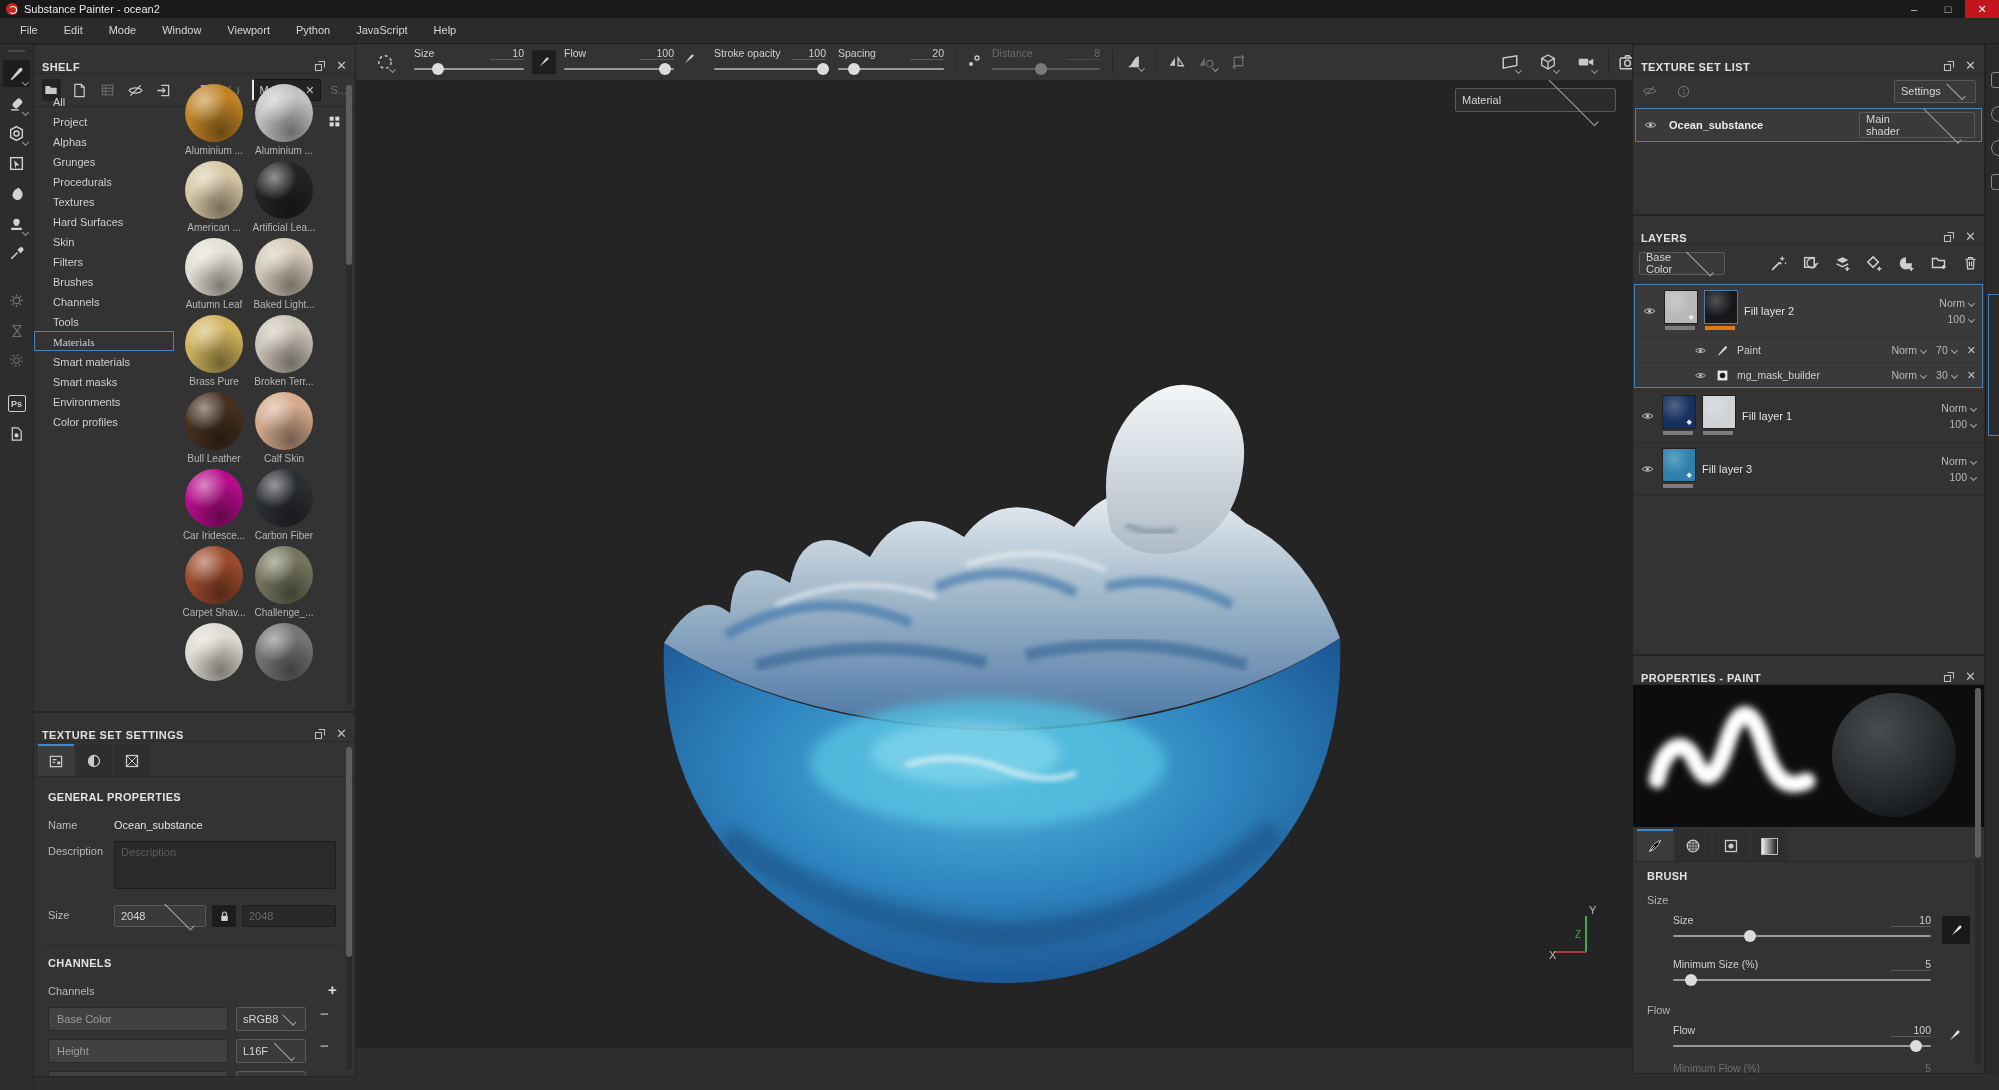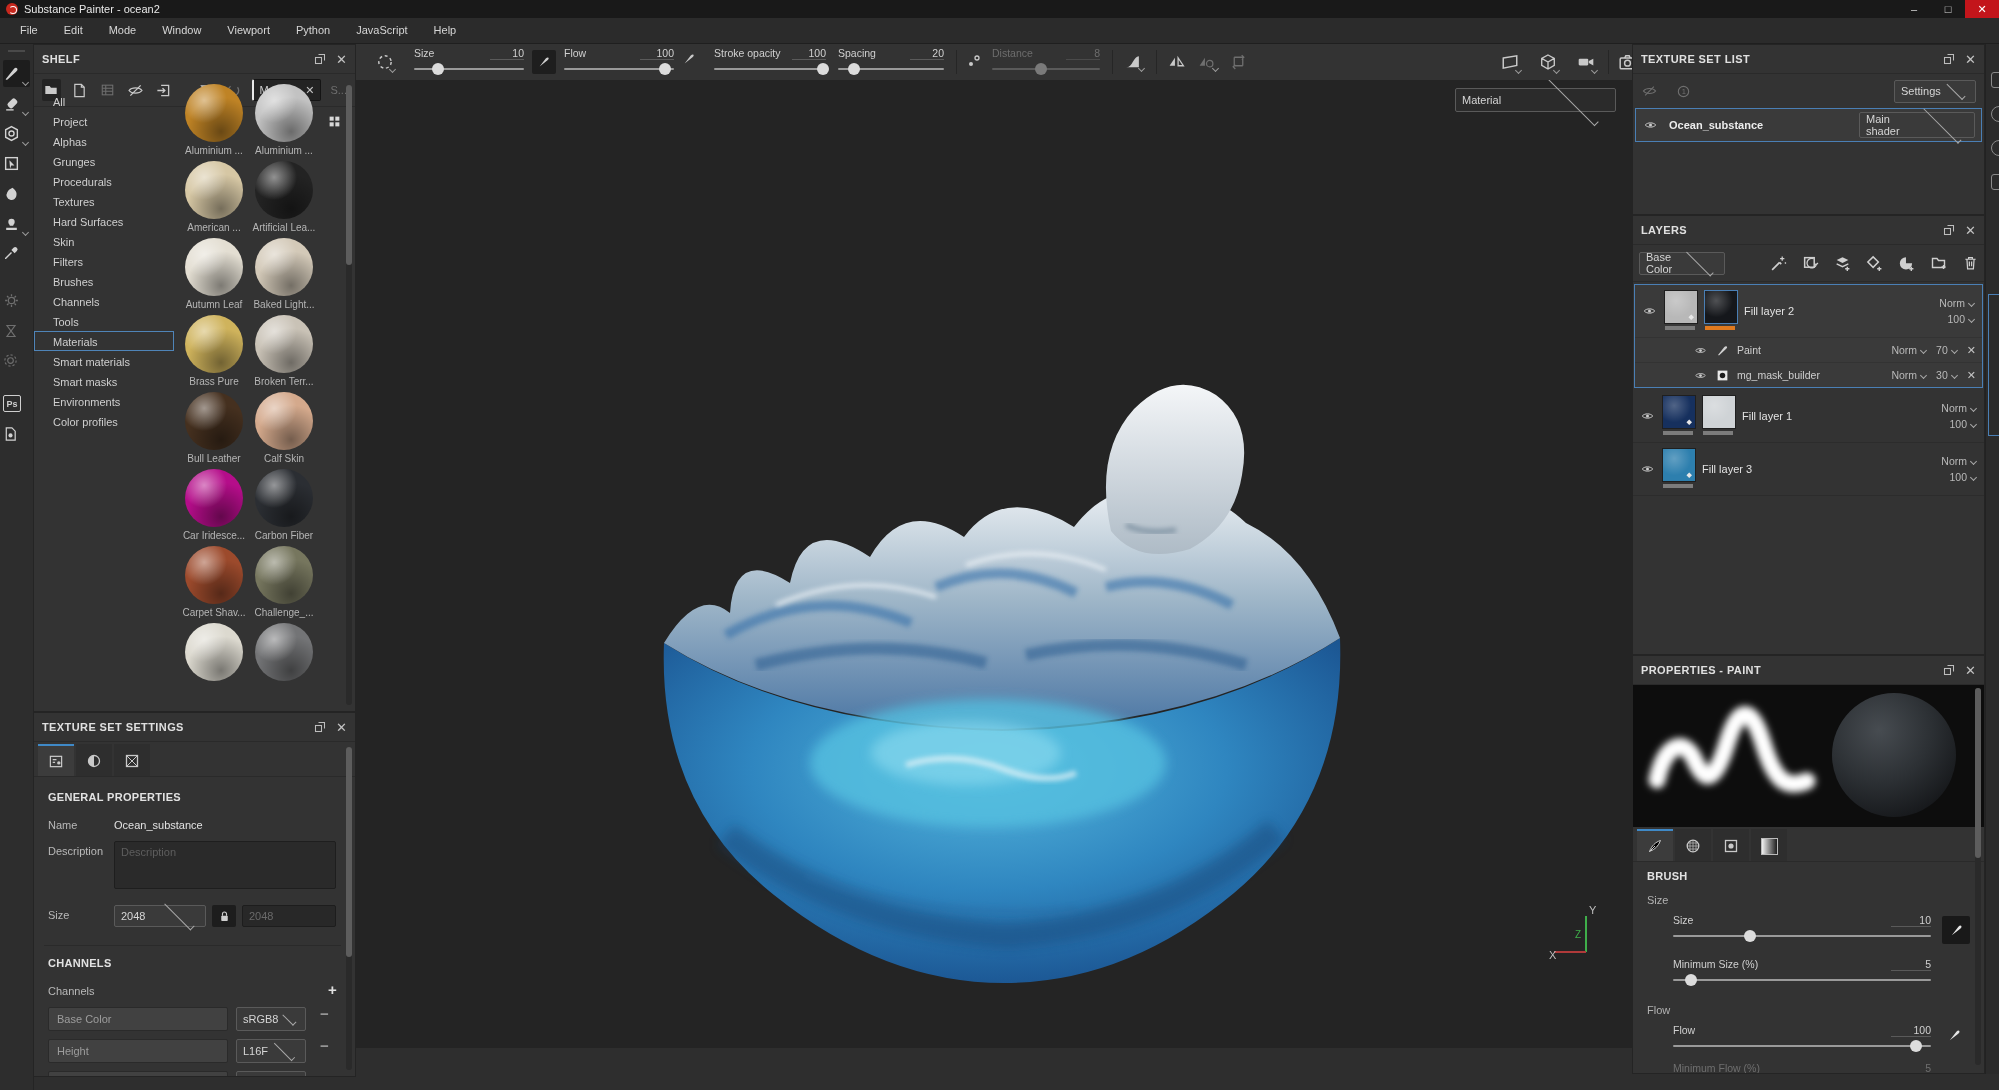--- a/index.html
+++ b/index.html
@@ -12,21 +12,21 @@
   .sp-logo{width:12px;height:12px;border-radius:50%;background:#c8281e;margin:0 6px 0 6px;position:relative;}
   .sp-logo:after{content:"";position:absolute;left:3px;top:3px;width:6px;height:6px;border-radius:50%;border:1.5px solid #fff;border-left-color:transparent;}
   .win-title{color:#e8e8e8;font-size:11px;}
   .winbtns{margin-left:auto;display:flex;height:18px;}
   .winbtn{width:34px;height:18px;display:flex;align-items:center;justify-content:center;color:#d8d8d8;font-size:11px;}
   .winbtn.close{background:#c3151b;color:#fff;}
   .menubar{left:0;top:18px;width:1999px;height:26px;background:#2b2b2b;border-bottom:1px solid #1f1f1f;display:flex;align-items:flex-end;padding-left:8px;box-sizing:border-box;gap:2px;}
   .menu-item{padding:0 12px;color:#d6d6d6;line-height:26px;}
   
   .panel{background:#333;border:1px solid #242424;box-sizing:border-box;overflow:hidden;}
-  .phead{height:28px;display:flex;align-items:center;padding:0 8px;background:#333;border-bottom:1px solid #2a2a2a;}
+  .phead{height:28px;display:flex;align-items:flex-end;padding:0 8px;background:#333;border-bottom:1px solid #2a2a2a;}
   .ptitle{font-weight:bold;color:#e0e0e0;letter-spacing:.4px;font-size:11px;}
   .phicons{margin-left:auto;display:flex;gap:10px;align-items:center;color:#bdbdbd;}
   .xglyph{font-size:13px;color:#c4c4c4;}
   svg.i{display:block;}
   .dim{color:#6f6f6f !important;}
   .chev{display:inline-block;width:5px;height:5px;border-right:1.5px solid #a8a8a8;border-bottom:1.5px solid #a8a8a8;transform:rotate(45deg);margin:0 2px 2px 4px;vertical-align:middle;}
   .chev.sm{width:4px;height:4px;}
   .dd{background:#3a3a3a;border:1px solid #5a5a5a;border-radius:2px;display:flex;align-items:center;padding:0 6px;color:#d6d6d6;box-sizing:border-box;}
   .dd span{flex:1;}
   .vscroll{position:absolute;width:6px;background:#2a2a2a;border-radius:3px;}
@@ -41,33 +41,33 @@
   .tslider.off .tlabels,.tslider.off .tv{color:#6d6d6d;border-color:#4a4a4a;}
   .tslider.off .track{background:#5a5a5a;}
   .tslider.off .handle{background:#7a7a7a;}
   .penbox{position:absolute;top:6px;width:24px;height:24px;background:#1e1e1e;border-radius:2px;display:flex;align-items:center;justify-content:center;}
   .tsep{position:absolute;top:6px;width:1px;height:24px;background:#262626;}
   .ticon{position:absolute;top:9px;color:#c9c9c9;}
   .minichev{position:absolute;width:4px;height:4px;border-right:1.3px solid #9a9a9a;border-bottom:1.3px solid #9a9a9a;transform:rotate(45deg);}
   
   .leftrail{left:0;top:44px;width:33px;height:1046px;background:#2d2d2d;border-right:1px solid #242424;}
   .railgrip{margin:6px 8px 8px 8px;height:2px;background:#4a4a4a;}
-  .railbtn{position:relative;width:27px;height:27px;margin:3px auto;display:flex;align-items:center;justify-content:flex-start;border-radius:2px;color:#d2d2d2;}
+  .railbtn{position:relative;width:27px;height:27px;margin:3px auto;display:flex;align-items:center;justify-content:center;border-radius:2px;color:#d2d2d2;}
   .railbtn.sel{background:#1d1d1d;}
   .railbtn .minichev{right:2px;bottom:2px;}
   .ps{border:1.5px solid #cfcfcf;border-radius:2px;color:#cfcfcf;font-size:9px;font-weight:bold;width:16px;height:15px;display:flex;align-items:center;justify-content:center;}
   
   .shelf{left:33px;top:44px;width:323px;height:668px;}
   .stoolbar{height:32px;display:flex;align-items:center;gap:9px;padding:0 8px;border-bottom:1px solid #2a2a2a;}
   .stbtn{width:22px;height:22px;display:flex;align-items:center;justify-content:center;border-radius:2px;color:#c9c9c9;}
   .stbtn.pressed{background:#232323;}
   .token{background:#232323;border:1px solid #141414;border-left:2px solid #e8e8e8;border-radius:2px;height:20px;display:flex;align-items:center;gap:6px;padding:0 6px;color:#cfcfcf;}
   .cats{position:absolute;left:0;top:32px;width:140px;bottom:0;padding-top:14px;box-sizing:border-box;}
   .cat{height:20px;line-height:20px;padding-left:18px;color:#cfcfcf;border:1px solid transparent;box-sizing:border-box;}
-  .cat.sel{border-color:#4f84b8;}
+  .cat.sel{border-color:#4f84b8;font-family:Liberation Serif, serif;}
   .grid{position:absolute;left:140px;top:32px;right:12px;bottom:0;overflow:hidden;}
   .mat{position:absolute;width:64px;text-align:center;}
   .ball{width:58px;height:58px;margin:0 auto;border-radius:50%;background:
     radial-gradient(circle at 33% 28%, rgba(255,255,255,.5), rgba(255,255,255,0) 40%),
     radial-gradient(circle at 62% 82%, rgba(0,0,0,.45), rgba(0,0,0,0) 58%),
     var(--c,#888);}
   .mlabel{margin-top:3px;font-size:10px;color:#b5b5b5;white-space:nowrap;overflow:hidden;}
   .gridico{position:absolute;right:2px;top:38px;color:#d8d8d8;}
   
   .tss{left:33px;top:712px;width:323px;height:365px;}

